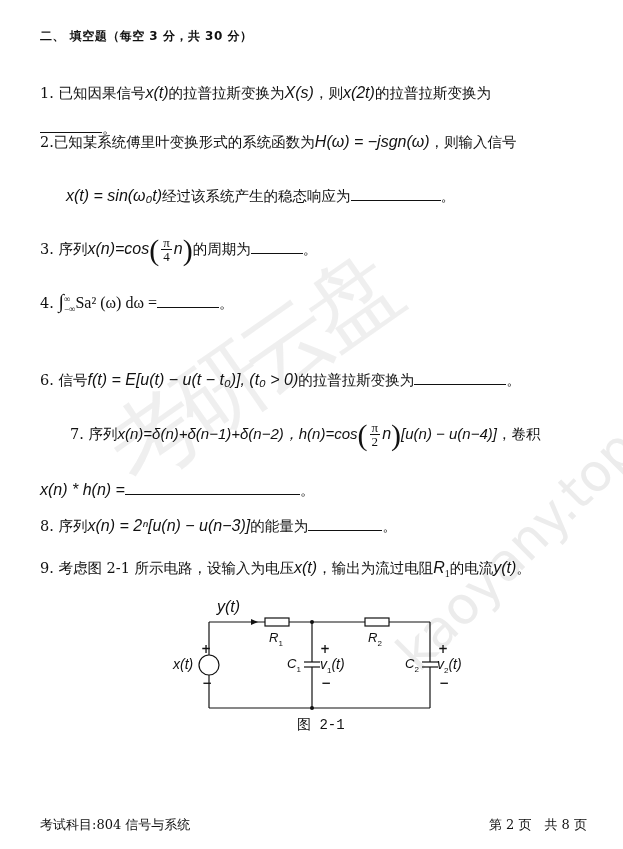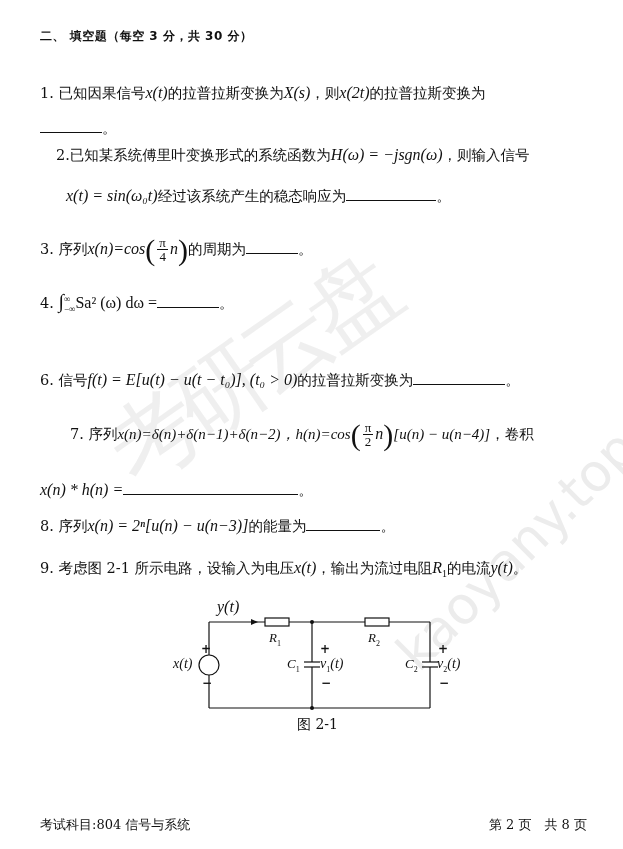--- a/index.html
+++ b/index.html
@@ -3,53 +3,53 @@
 <meta charset="utf-8">
 <style>
   html, body { margin:0; padding:0; background:#ffffff; }
   body { width:623px; height:849px; position:relative; overflow:hidden;
          font-family:"DejaVu Serif","Liberation Serif",serif; color:#111; }
   .page { position:absolute; left:0; top:0; width:623px; height:849px; }
   .heading { position:absolute; left:40px; top:28px; font-family:"DejaVu Sans","Liberation Sans",sans-serif;
              font-size:12px; font-weight:bold; letter-spacing:0.5px; }
   .line { position:absolute; left:40px; font-size:14.5px; white-space:nowrap; line-height:20px; }
   .indent { left:66px; }
-  .m { font-family:Liberation Serif, serif; font-style:italic; font-size:16px; }
+  .m { font-family:Liberation Sans, sans-serif; font-style:italic; font-size:16px; }
   .r { font-family:"Liberation Serif","DejaVu Serif",serif; font-style:normal; font-size:16px; }
   .blank { display:inline-block; border-bottom:1px solid #111; height:14px; vertical-align:baseline; }
   .frac { display:inline-block; vertical-align:middle; text-align:center; font-family:"Liberation Serif",serif; font-size:13px; line-height:13px; margin:0 2px; }
   .frac .num { display:block; border-bottom:1px solid #111; padding:0 2px; }
   .frac .den { display:block; padding:0 2px; }
   .bigp { font-family:"Liberation Serif",serif; font-size:30px; vertical-align:middle; line-height:20px; font-weight:100; }
   .footer { position:absolute; top:790px; font-size:13px; font-family:"DejaVu Serif","Liberation Serif",serif;margin-top:26px; }
   .watermark { position:absolute; pointer-events:none; color:#e9e9e9; }
   .wm-cn { left:90px; top:310px; font-size:90px; font-family:"DejaVu Sans",sans-serif; transform:rotate(-35deg); opacity:0.7; letter-spacing:-10px; }
   .wm-url { left:360px; top:520px; font-size:52px; font-family:"DejaVu Sans",sans-serif; transform:rotate(-45deg); color:#ececec; }
   .figure { position:absolute; left:165px; top:596px; width:300px; height:150px; }
-  .caption { position:absolute; left:297px; top:716px; font-size:14px; }
+  .caption { position:absolute; left:297px; top:716px; font-size:14px;font-family:Liberation Mono, monospace; }
 </style>
 </head>
 <body>
 
 <div class="page">
 
   <div class="watermark wm-cn">考研云盘</div>
   <div class="watermark wm-url">kaoyany.top</div>
 
   <div class="heading">二、 填空题（每空 3 分，共 30 分）</div>
 
   <div class="line" style="top:83px;">
     <span>1.</span>
     <span>已知因果信号</span><span class="m">x(t)</span><span>的拉普拉斯变换为</span><span class="m">X(s)</span><span>，则</span><span class="m">x(2t)</span><span>的拉普拉斯变换为</span>
   </div>
   <div class="line" style="top:118px;">
     <span class="blank" style="width:62px;"></span><span>。</span>
   </div>
 
-  <div class="line" style="top:145px;margin-left:16px;">
+  <div class="line" style="top:132px;">
     <span>2.</span><span>已知某系统傅里叶变换形式的系统函数为</span><span class="m">H(ω) = −jsgn(ω)</span><span>，则输入信号</span>
   </div>
   <div class="line indent" style="top:186px;">
     <span class="m">x(t) = sin(ω₀t)</span><span>经过该系统产生的稳态响应为</span><span class="blank" style="width:90px;"></span><span>。</span>
   </div>
 
   <div class="line" style="top:236px;">
     <span>3.</span>
     <span>序列</span><span class="m">x(n)=cos</span><span class="bigp">(</span><span class="frac"><span class="num">π</span><span class="den">4</span></span><span class="m">n</span><span class="bigp">)</span><span>的周期为</span><span class="blank" style="width:52px;"></span><span>。</span>
   </div>

